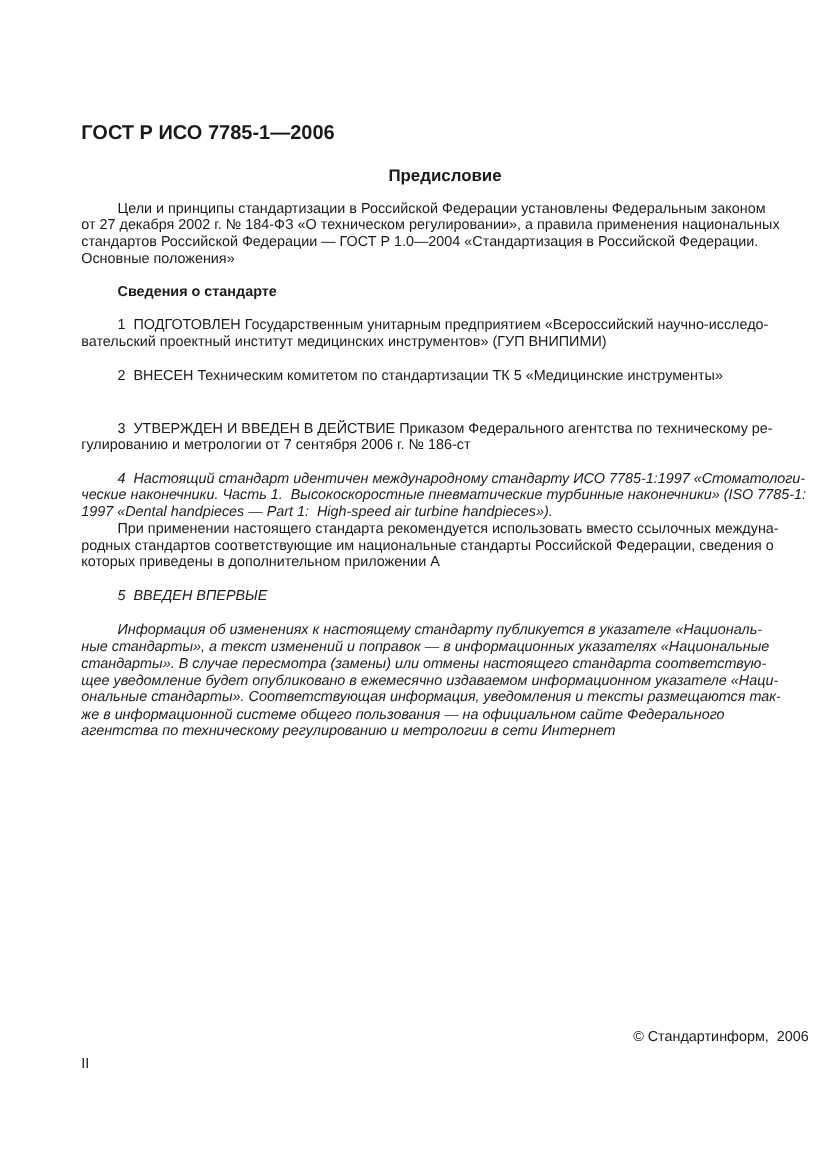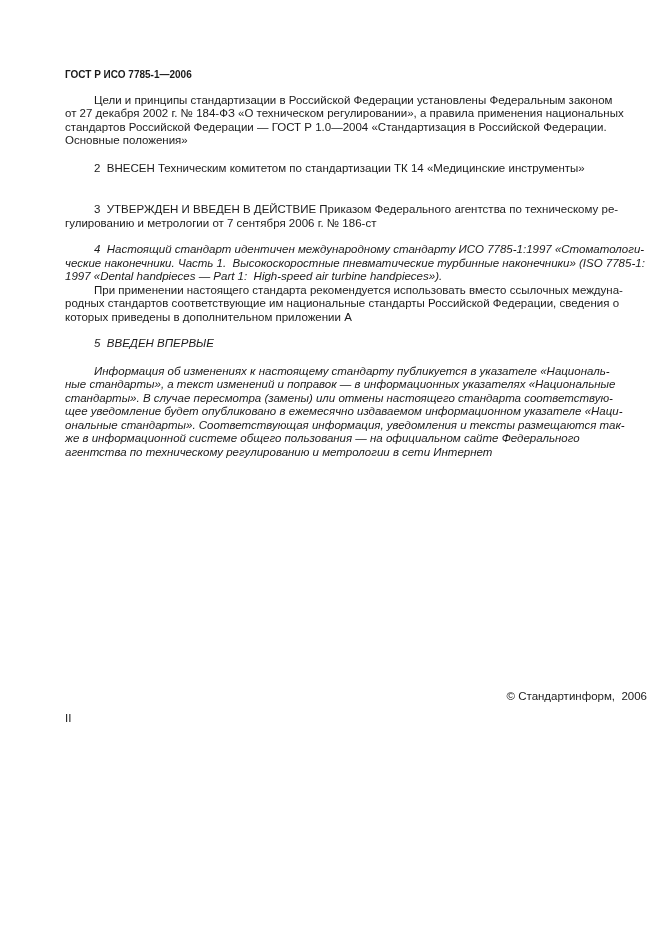--- a/index.html
+++ b/index.html
@@ -19,22 +19,23 @@
     position: absolute;
     left: 65px;
     top: 68px;
     width: 582px;
   }
   .pre { white-space: pre; }
   .indent { text-indent: 29px; }
 
   .doc-header {
     font-weight: bold;
-    font-size: 10px;
+    font-size: 16px;
     line-height: 13.5px;
+    margin-top: 32px;
   }
   .doc-title {
     margin-top: 19px;
     font-weight: bold;
     font-size: 13.5px;
     line-height: 16px;
     text-align: center;
   }
   .intro       { margin-top: 12px; }
   .subhead     { margin-top: 13px; font-weight: bold; }
@@ -50,29 +51,33 @@
   .page-number { margin-top: 8px; }
 </style>
 </head>
 <body>
 
 <div class="page">
   <div class="content">
 
     <div class="doc-header pre">ГОСТ Р ИСО 7785-1—2006</div>
 
+    <div class="doc-title">Предисловие</div>
 
     <div class="intro pre indent">Цели и принципы стандартизации в Российской Федерации установлены Федеральным законом
 от 27 декабря 2002 г. № 184-ФЗ «О техническом регулировании», а правила применения национальных
 стандартов Российской Федерации — ГОСТ Р 1.0—2004 «Стандартизация в Российской Федерации.
 Основные положения»</div>
 
+    <div class="subhead pre indent">Сведения о стандарте</div>
 
+    <div class="clause-1 pre indent">1  ПОДГОТОВЛЕН Государственным унитарным предприятием «Всероссийский научно-исследо-
+вательский проектный институт медицинских инструментов» (ГУП ВНИПИМИ)</div>
 
-    <div class="clause-2 pre indent">2  ВНЕСЕН Техническим комитетом по стандартизации ТК 14 «Медицинские инструменты»</div>
+    <div class="clause-2 pre indent">2  ВНЕСЕН Техническим комитетом по стандартизации ТК 5 «Медицинские инструменты»</div>
 
     <div class="clause-3 pre indent">3  УТВЕРЖДЕН И ВВЕДЕН В ДЕЙСТВИЕ Приказом Федерального агентства по техническому ре-
 гулированию и метрологии от 7 сентября 2006 г. № 186-ст</div>
 
     <div class="clause-4 pre indent">4  Настоящий стандарт идентичен международному стандарту ИСО 7785-1:1997 «Стоматологи-
 ческие наконечники. Часть 1.  Высокоскоростные пневматические турбинные наконечники» (ISO 7785-1:
 1997 «Dental handpieces — Part 1:  High-speed air turbine handpieces»).</div>
 
     <div class="clause-4b pre indent">При применении настоящего стандарта рекомендуется использовать вместо ссылочных междуна-
 родных стандартов соответствующие им национальные стандарты Российской Федерации, сведения о

